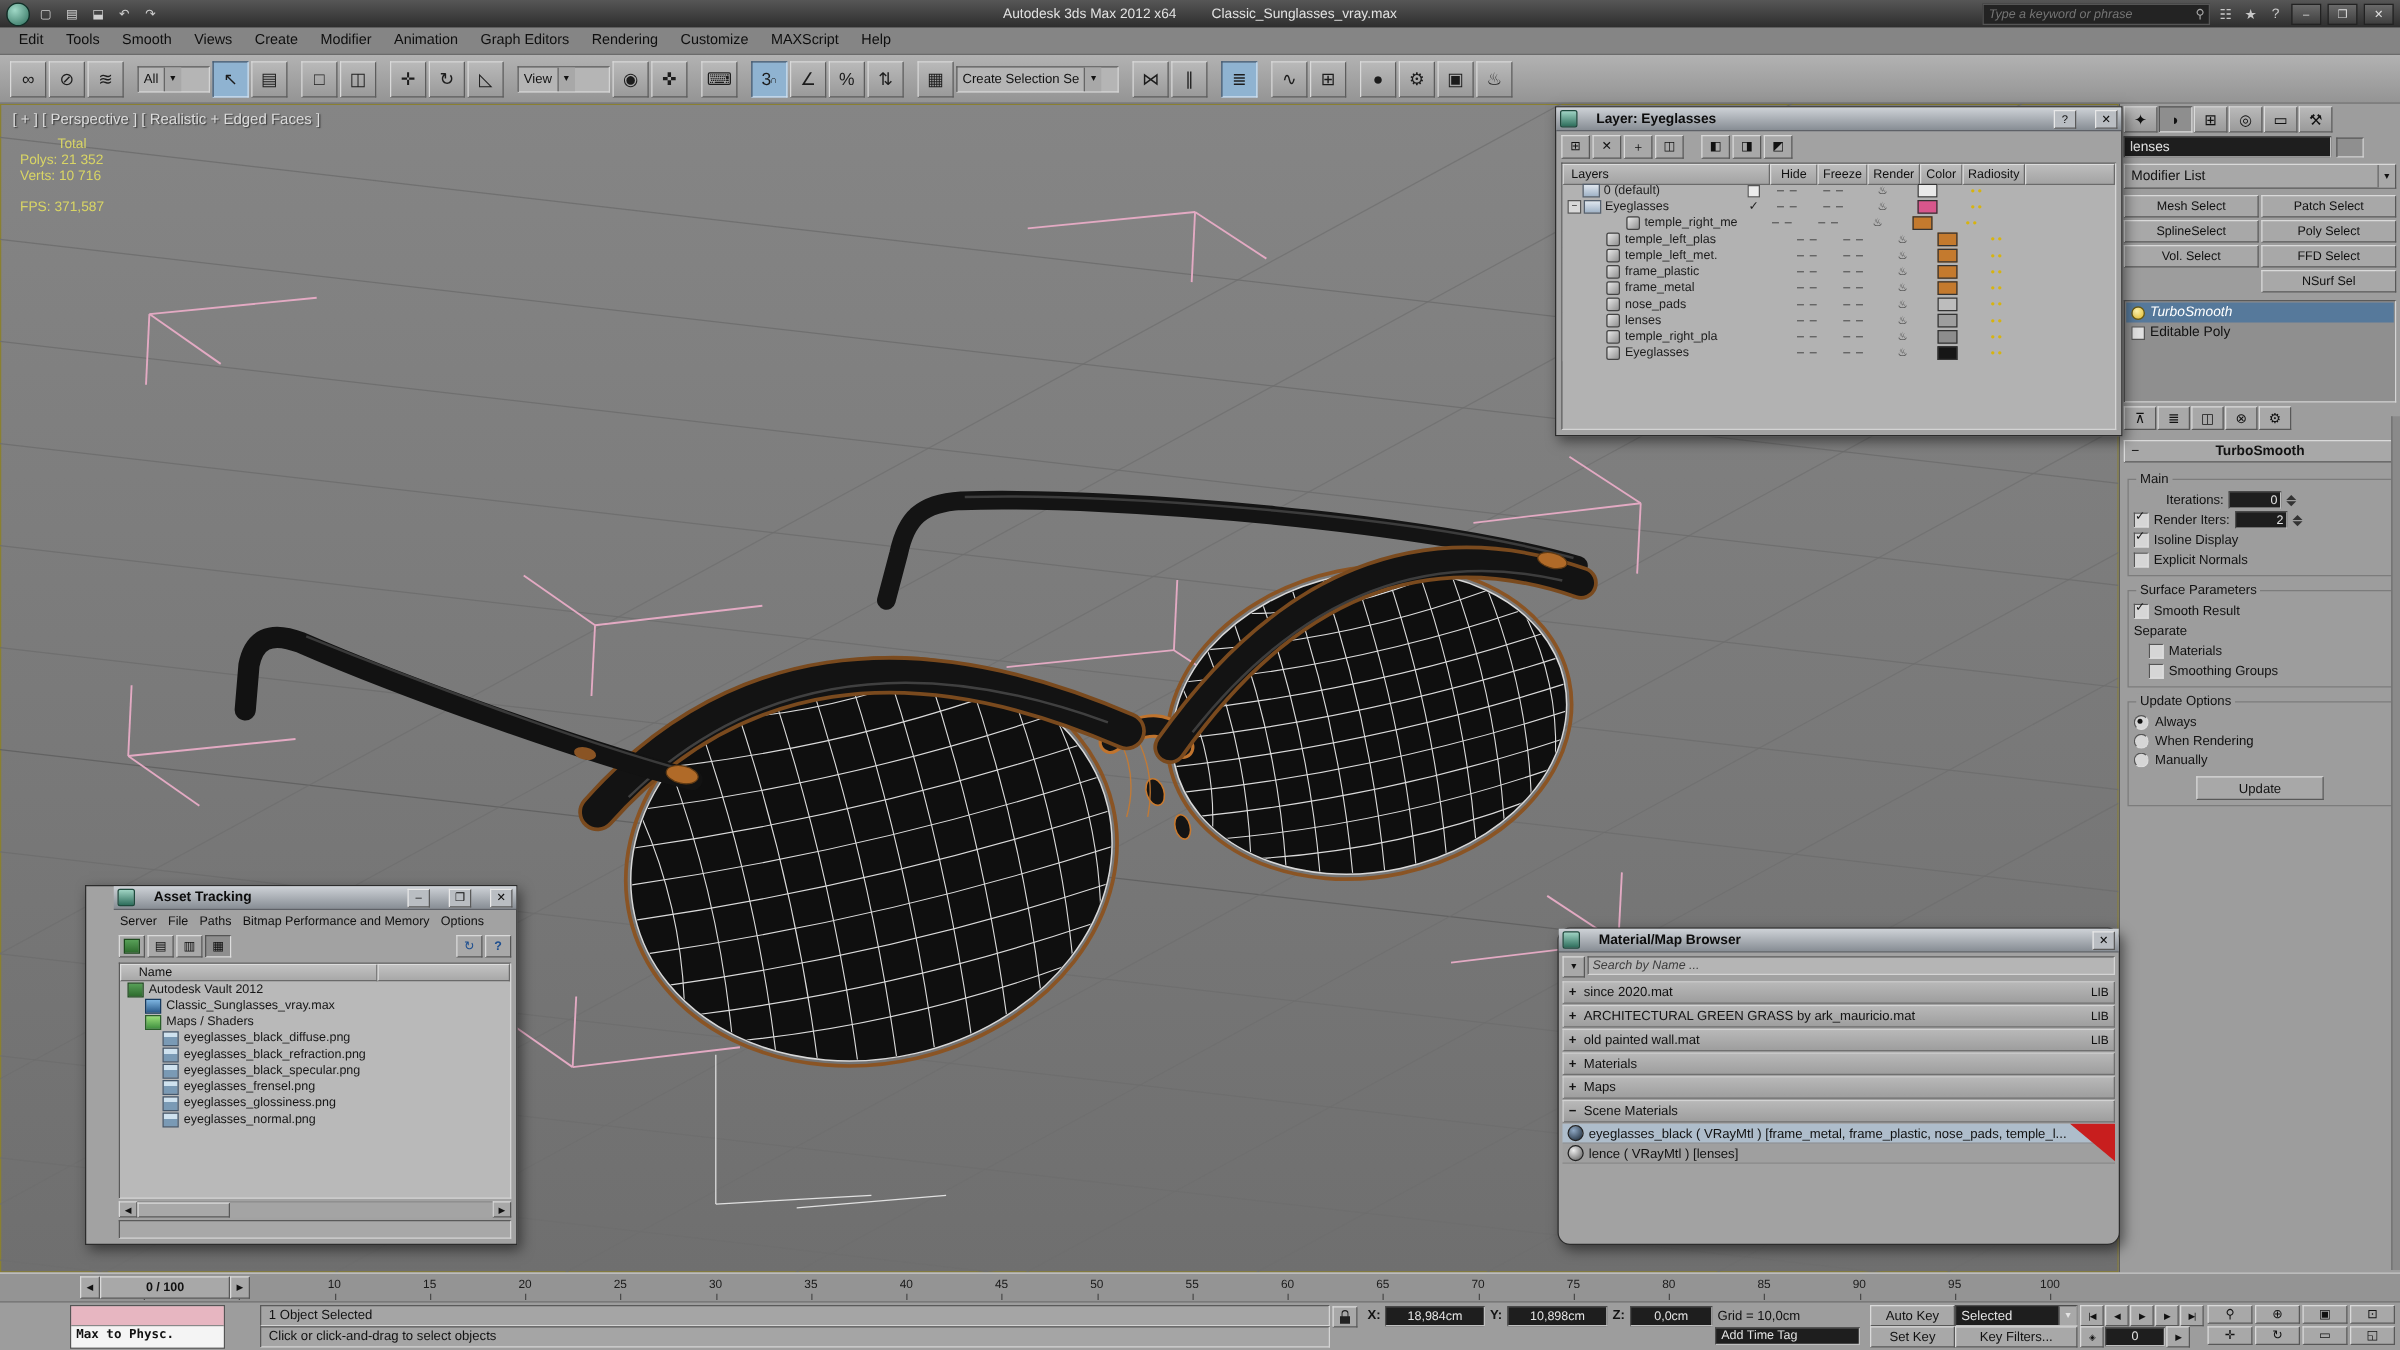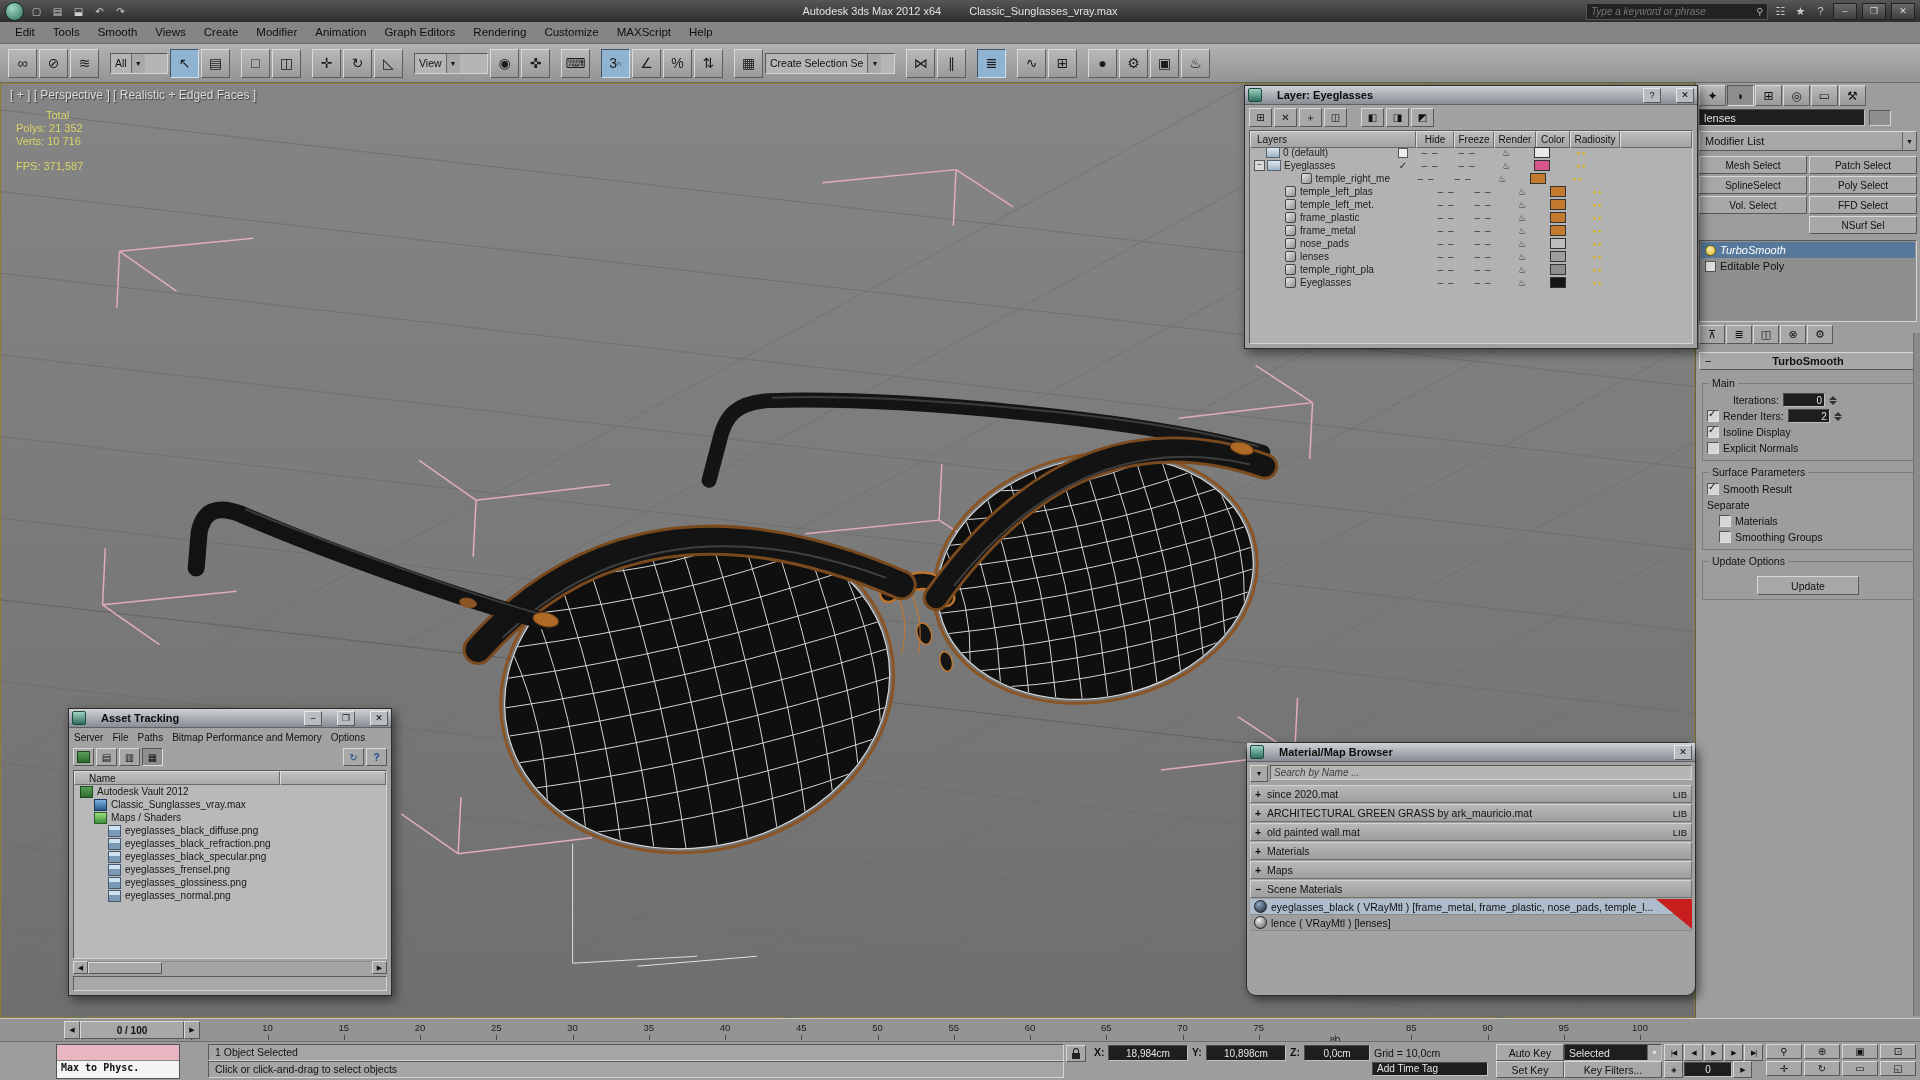--- a/index.html
+++ b/index.html
@@ -134,21 +134,21 @@
             display:inline-block;margin-right:3px;flex:none;}
   .ic-object{width:9px;height:9px;border:1px solid #444;background:linear-gradient(135deg,#e8e8e8,#909090);
              display:inline-block;margin:0 4px 0 3px;border-radius:2px;flex:none;}
   .curbox{width:8px;height:8px;border:1px solid #555;background:#ececec;display:inline-block;}
   .swatch{width:14px;height:9px;border:1px solid #333;display:inline-block;}
   .dashc{color:#333;letter-spacing:1px;}
   .rendc{font-size:9px;color:#333;}
   .radc{font-size:6px;color:#d7b40f;letter-spacing:2px;}
 
   
-  #assetwin{left:68px;top:708px;width:322px;height:286px;display:flex;flex-direction:column;}
+  #assetwin{left:68px;top:708px;width:322px;height:286px;display:flex;flex-direction:column;padding-left:22px;}
   .amenu{display:flex;gap:9px;padding:2px 5px;font-size:10px;height:14px;align-items:center;}
   .atools{display:flex;gap:2px;padding:2px 4px;align-items:center;}
   .abtn{width:19px;height:16px;display:flex;align-items:center;justify-content:center;font-size:10px;}
   .abtn.pressed{background:#8e8e8e;border-color:#555 #ddd #ddd #555;}
   .aspacer{flex:1;}
   .fi{display:inline-block;width:11px;height:10px;margin-right:4px;flex:none;}
   .fi-vault{background:linear-gradient(#58a058,#2e6b2e);border:1px solid #1d4a1d;}
   .fi-maxfile{background:linear-gradient(#7db4e0,#2a5a8a);border:1px solid #173a5e;}
   .fi-maps{background:linear-gradient(#9adf7a,#3f8f3f);border:1px solid #2a5e2a;}
   .fi-image{background:linear-gradient(180deg,#cfe2ef 0 40%,#7a9ab5 40% 100%);border:1px solid #44576b;}
@@ -576,20 +576,34 @@
               <span class="cb"></span>
               <span class="plabel">Materials</span>
             </div>
             <div class="prow ind">
               <span class="cb"></span>
               <span class="plabel">Smoothing Groups</span>
             </div>
           </div>
           <div class="group">
             <div class="glabel">Update Options</div>
+            <div id="updradios">
+                <div class="rrow">
+                  <span class="rb sel"></span>
+                  <span>Always</span>
+                </div>
+                <div class="rrow">
+                  <span class="rb"></span>
+                  <span>When Rendering</span>
+                </div>
+                <div class="rrow">
+                  <span class="rb"></span>
+                  <span>Manually</span>
+                </div>
+              </div>
             <div class="raised updbtn">Update</div>
           </div>
         </div>
       </div>
       <div class="pscroll"></div>
     </div>
   </div>
 
   <div id="timeline">
     <div id="ruler">
@@ -619,21 +633,21 @@
         <div class="tick-label" style="left: 953.75px;">55</div>
         <div class="tick" style="left: 1030px;"></div>
         <div class="tick-label" style="left: 1030px;">60</div>
         <div class="tick" style="left: 1106.25px;"></div>
         <div class="tick-label" style="left: 1106.25px;">65</div>
         <div class="tick" style="left: 1182.5px;"></div>
         <div class="tick-label" style="left: 1182.5px;">70</div>
         <div class="tick" style="left: 1258.75px;"></div>
         <div class="tick-label" style="left: 1258.75px;">75</div>
         <div class="tick" style="left: 1335px;"></div>
-        <div class="tick-label" style="left: 1335px; margin-top: 12px;">80</div>
+        <div class="tick-label" style="left: 1335px;">80</div>
         <div class="tick" style="left: 1411.25px;"></div>
         <div class="tick-label" style="left: 1411.25px;">85</div>
         <div class="tick" style="left: 1487.5px;"></div>
         <div class="tick-label" style="left: 1487.5px;">90</div>
         <div class="tick" style="left: 1563.75px;"></div>
         <div class="tick-label" style="left: 1563.75px;">95</div>
         <div class="tick" style="left: 1640px;"></div>
         <div class="tick-label" style="left: 1640px;">100</div>
       </div>
     <div class="raised tsarrow" style="left:64px">◀</div>

